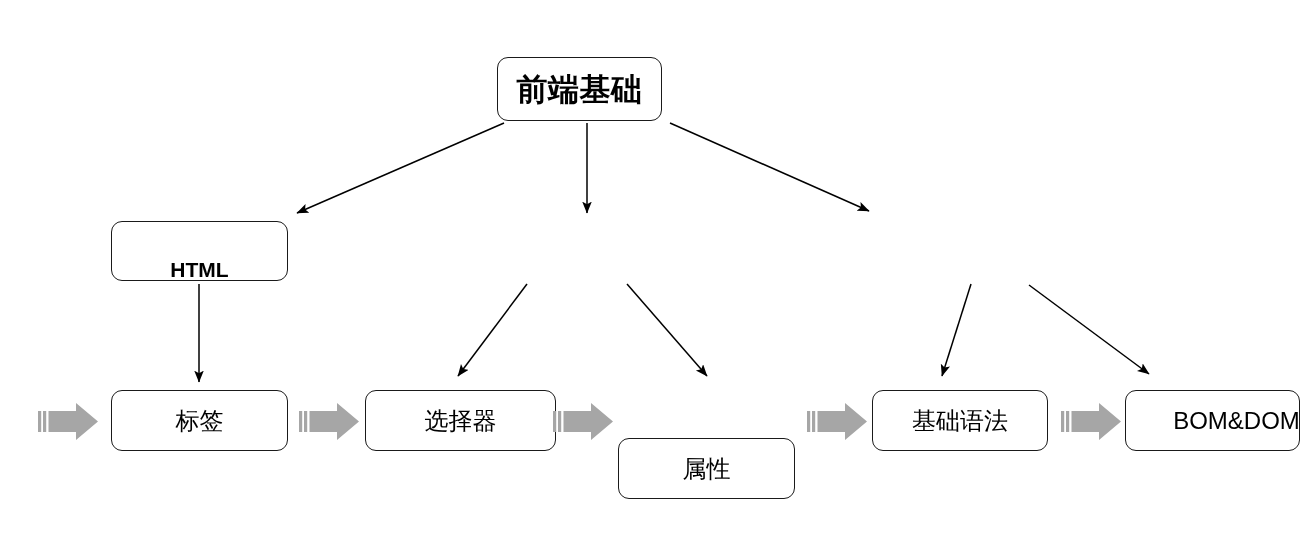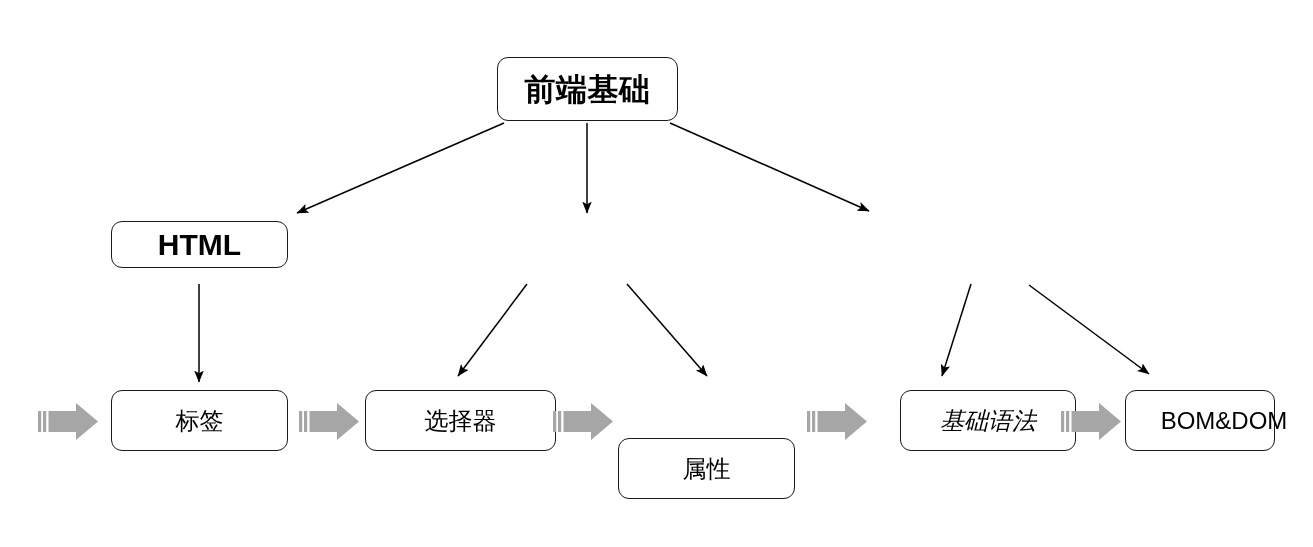--- a/index.html
+++ b/index.html
@@ -34,47 +34,48 @@
     display: flex;
     align-items: center;
     justify-content: center;
     text-align: center;
     color: #000000;
     line-height: 1;
   }
   .node-root {
     left: 497px;
     top: 57px;
-    width: 181px;
+    width: 165px;
     height: 64px;
     font-size: 31px;
     font-weight: bold;
     letter-spacing: 0.5px;
   }
   .node-tier2 {
     top: 221px;
-    height: 47px;
-    font-size: 30px;
+    height: 60px;
+    font-size: 21px;
     font-weight: bold;
+    align-items: flex-end;
   }
   .n-html  { left: 111px; width: 177px; }
   .n-css   { left: 497px; width: 181px; }
   .n-js    { left: 885px; width: 203px; }
 
   .node-tier3 {
     top: 390px;
     height: 61px;
     font-size: 24px;
     font-weight: normal;
   }
   .n-tag   { left: 111px;  width: 177px; }
   .n-sel   { left: 365px;  width: 191px; }
   .n-attr  { left: 618px;  width: 177px; margin-top: 48px; }
-  .n-syn   { left: 900px;  width: 176px; font-style: italic; }
-  .n-bom   { left: 1125px; width: 150px; padding-left: 48px; }
+  .n-syn   { left: 872px;  width: 176px; }
+  .n-bom   { left: 1125px; width: 175px; padding-left: 48px; }
 
   .gray-arrow {
     position: absolute;
     top: 401px;
     width: 61px;
     height: 41px;
   }
   .ga-0 { left: 38px; }
   .ga-1 { left: 299px; }
   .ga-2 { left: 553px; }

